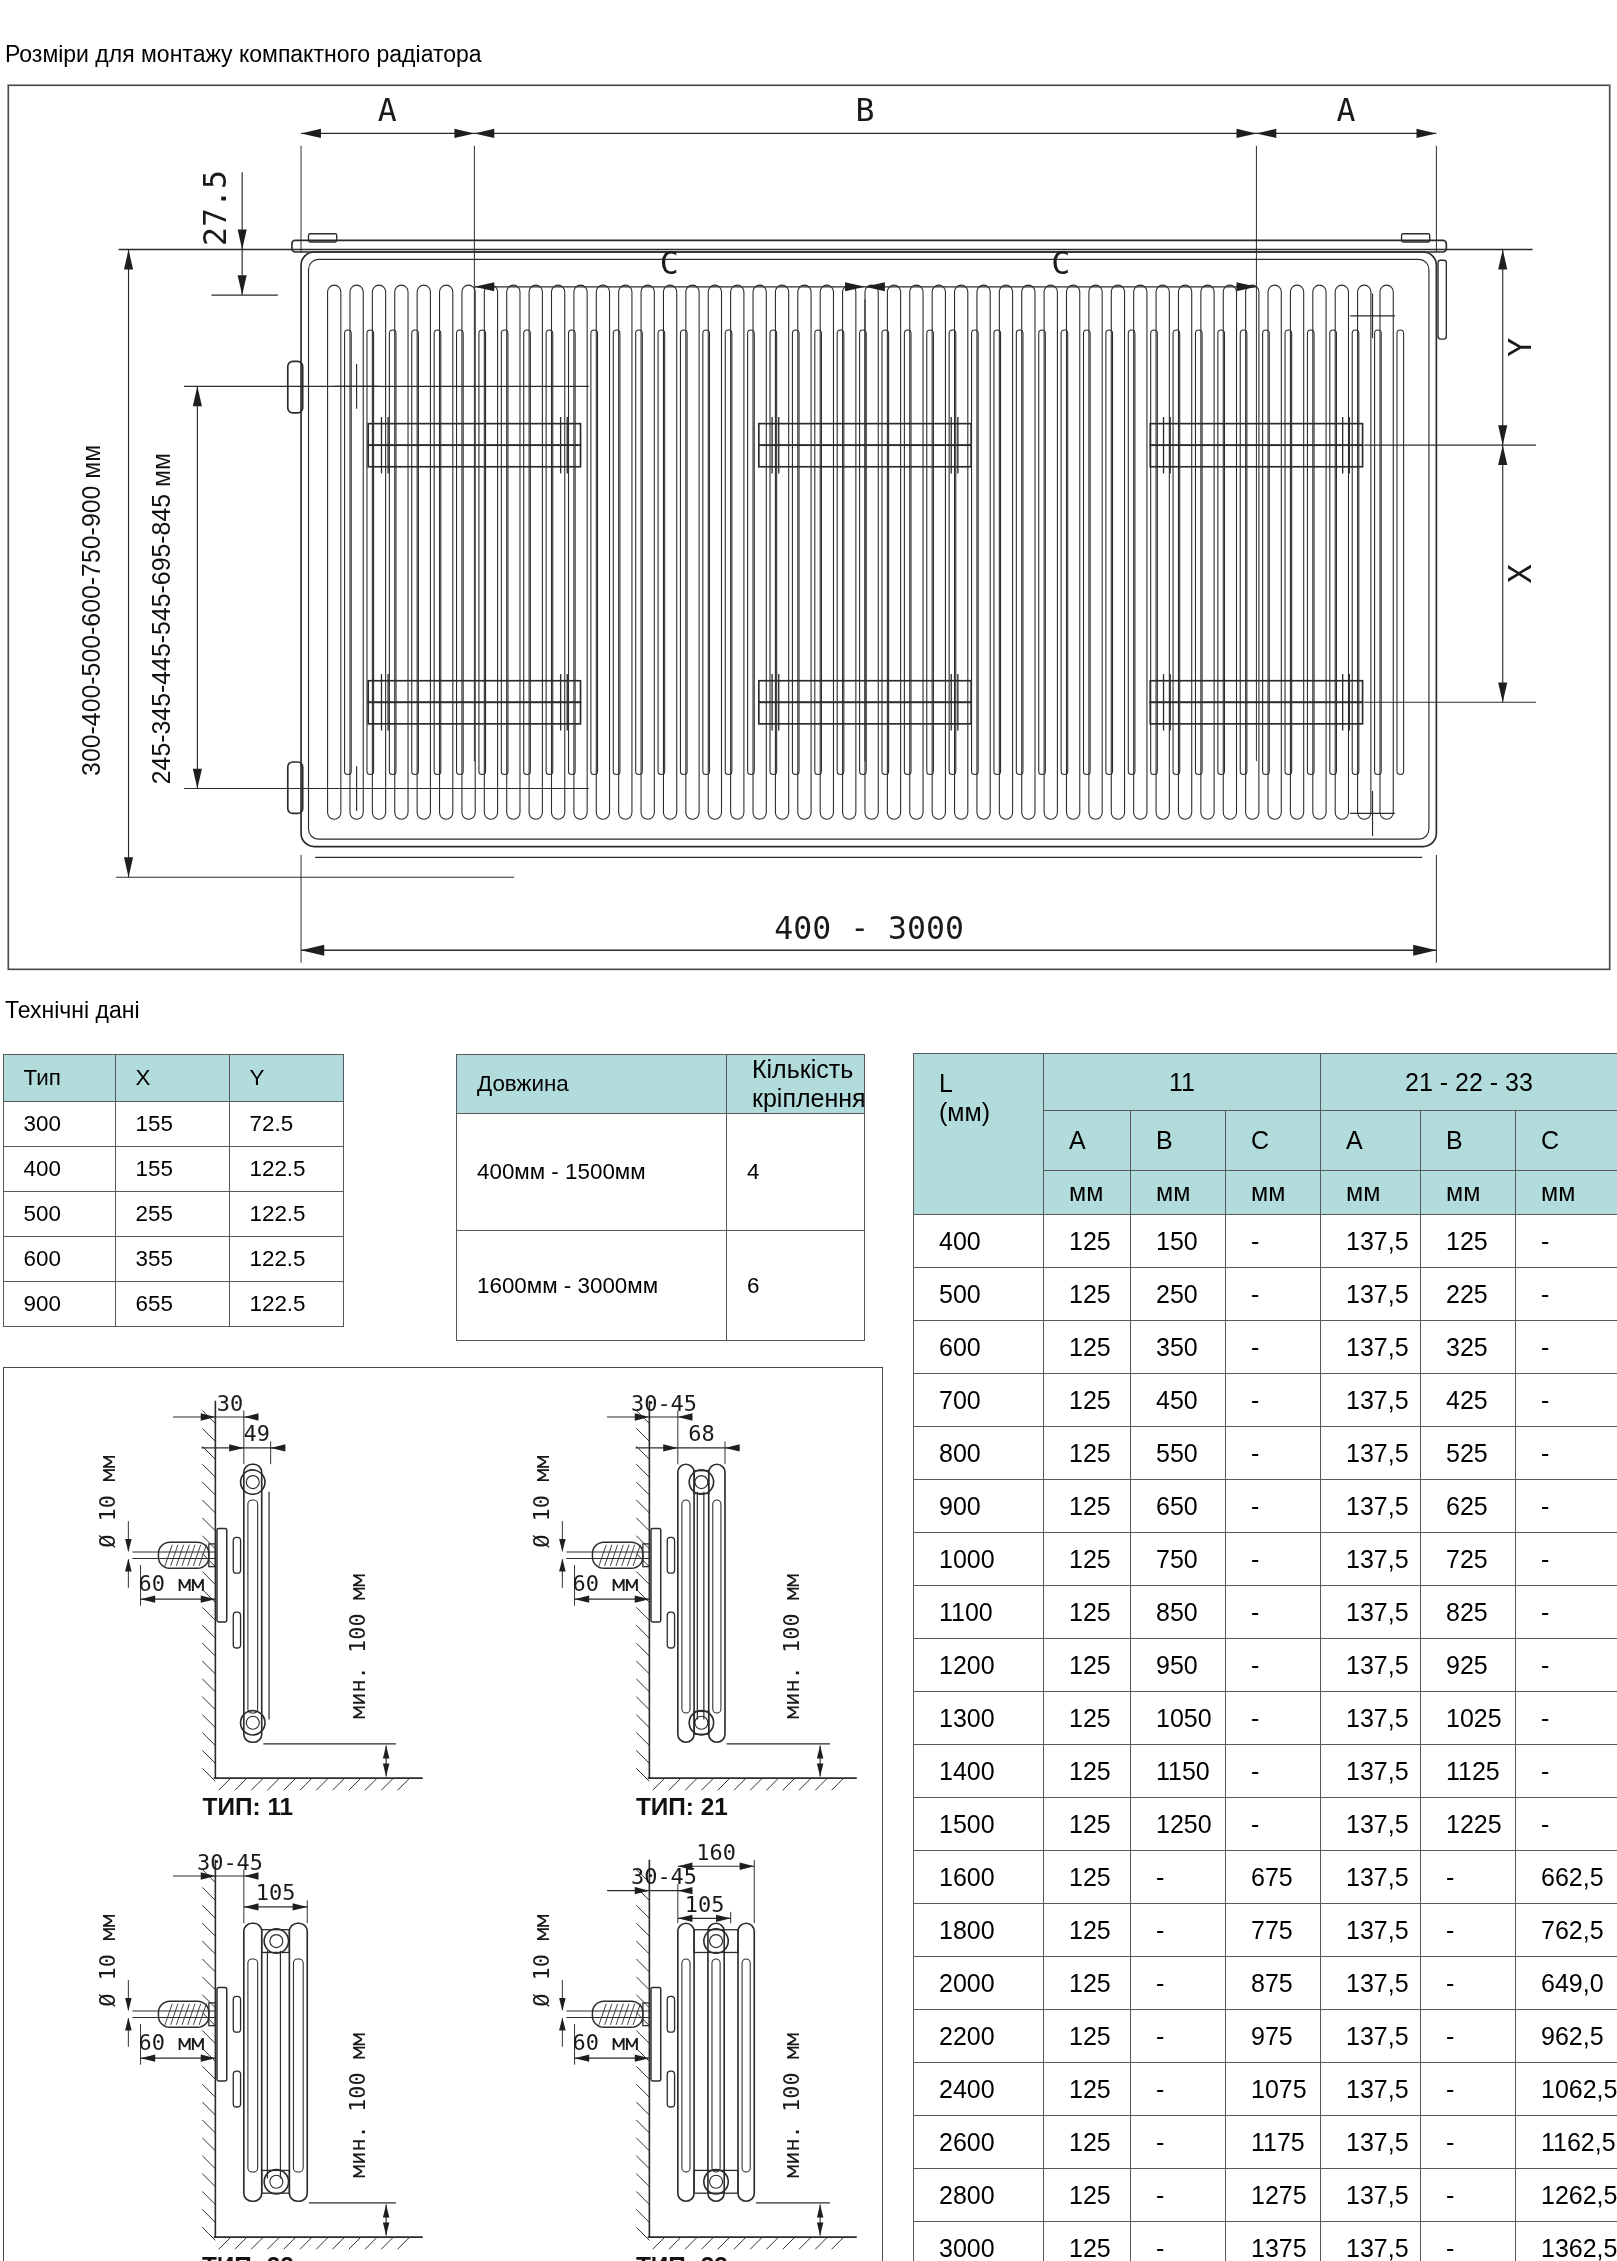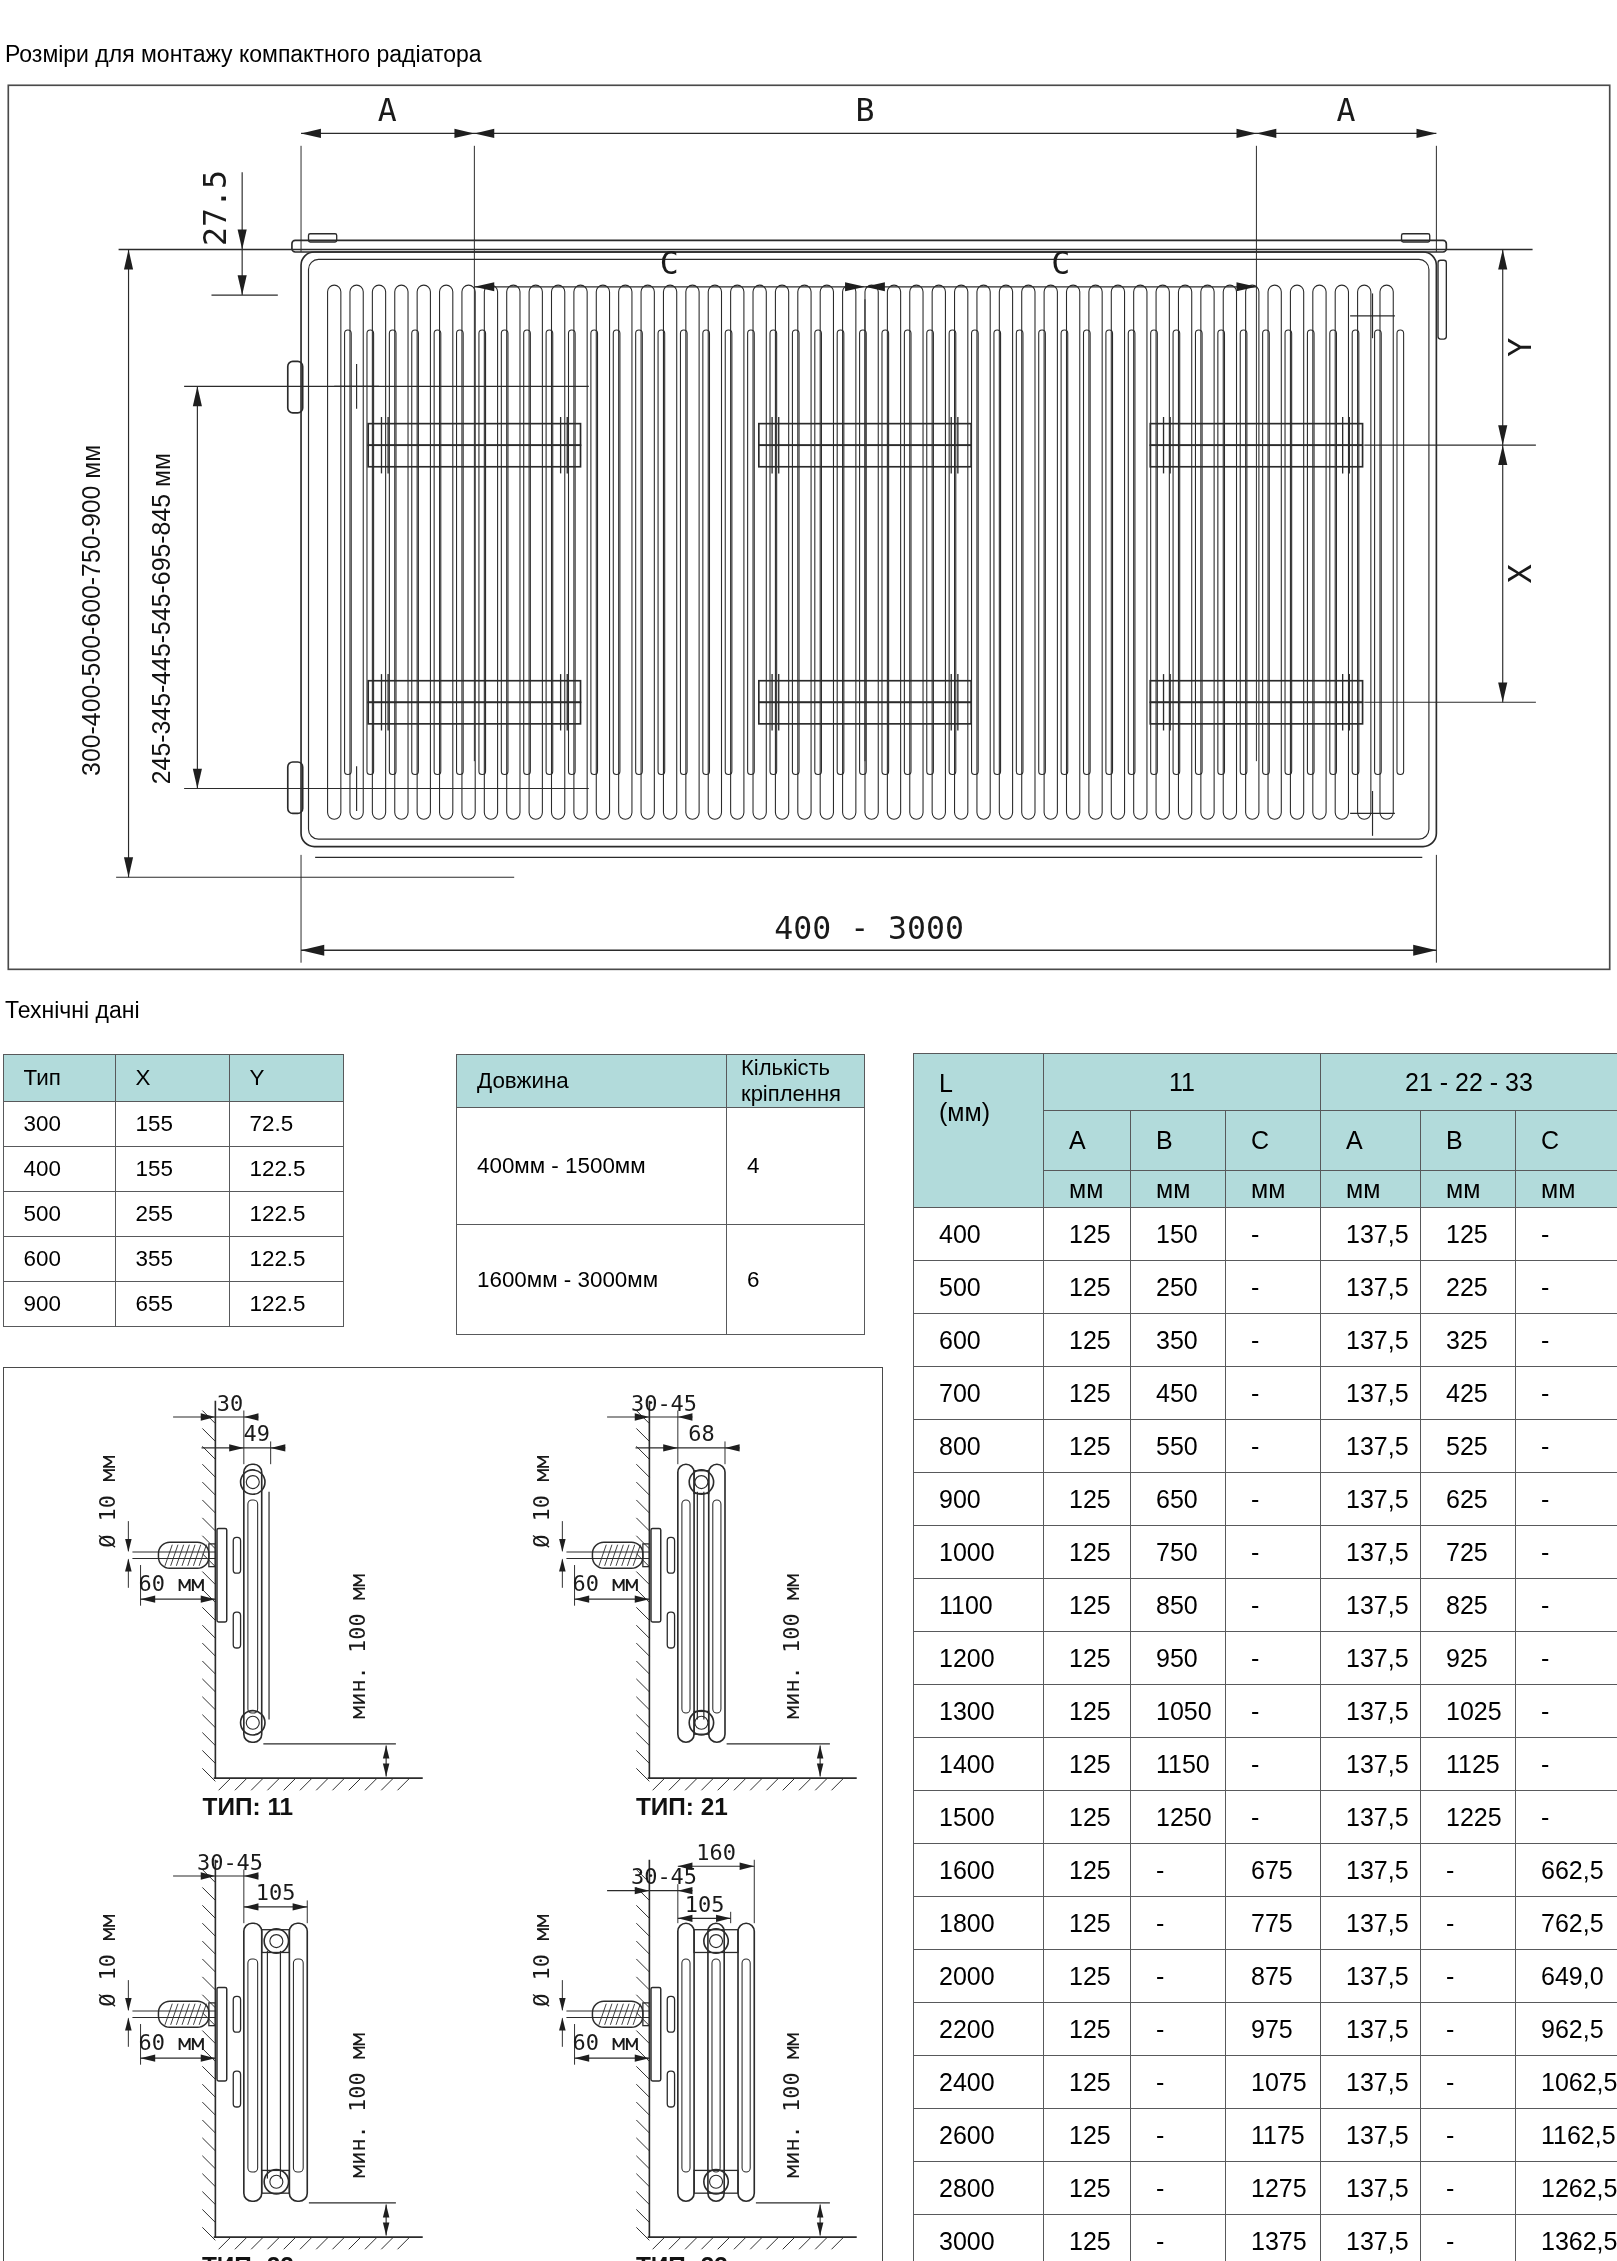--- a/index.html
+++ b/index.html
@@ -20,26 +20,26 @@
   table{border-collapse:collapse;table-layout:fixed;background:#fff;}
   th,td{border:0.8px solid #58595b;font-weight:normal;text-align:left;
         vertical-align:middle;padding:0 0 0 20px;color:#000;}
   thead th{background:#b2dbdb;}
   .t1{width:340px;font-size:22.4px;}
   .t1 thead th{height:46px;}
   .t1 td{height:44px;}
   .t2{width:408px;font-size:22.4px;}
   .t2 thead th{height:51px;}
   .t2 td.r1{height:116px;} .t2 td.r2{height:109px;}
-  .t2 th.small{font-size:22px;padding-left:14px;}
+  .t2 th.small{font-size:25px;padding-left:25px;}
   .t3{width:704px;font-size:25px;border:1.7px solid #3c3c3c;}
   .t3 th{padding-left:25px;}
   .t3 td{height:52px;padding-left:25px;}
   .t3 .grp{text-align:center;padding-left:0;}
-  .t3 .hr1{height:57px;} .t3 .hr2{height:60px;} .t3 .hr3{height:37px;}
+  .t3 .hr1{height:57px;} .t3 .hr2{height:60px;} .t3 .hr3{height:44px;}
   .lcell div{line-height:1.15;}
   .box{border:1.7px solid #4a4a4a;}
 </style>
 </head>
 <body>
 
 <div id="page">
 
   <div class="abs h-title" style="left:5px;top:3.3px;">Розміри для монтажу компактного радіатора</div>
 

